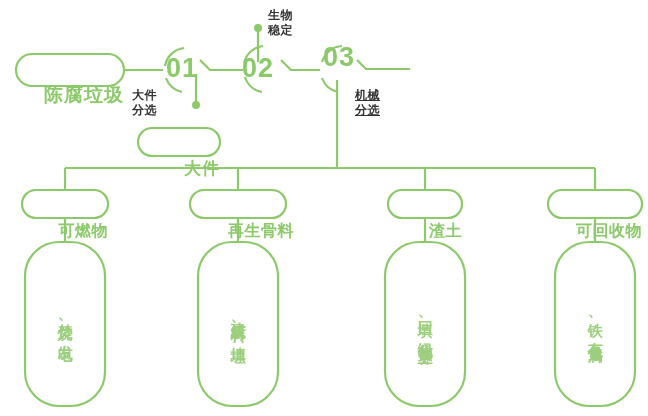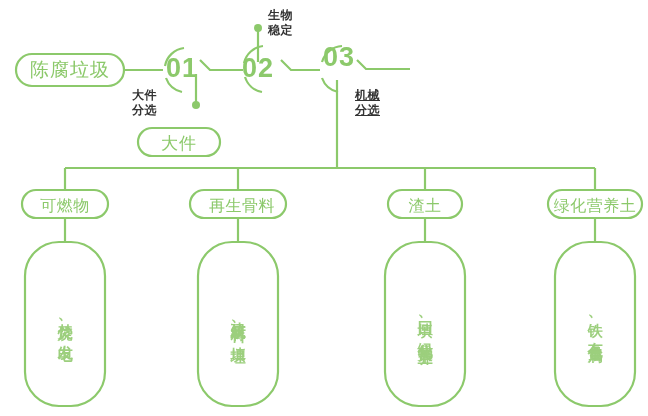--- a/index.html
+++ b/index.html
@@ -7,22 +7,23 @@
     width:648px;height:416px;overflow:hidden;
     font-family:"Liberation Sans","DejaVu Sans",sans-serif;
   }
   #stage{position:relative;width:648px;height:416px;background:#fff;}
   svg.layer{position:absolute;left:0;top:0;width:648px;height:416px;}
 
   
   .t{position:absolute;white-space:pre;line-height:1.15;}
 
   .pill-text{
-    color:#8cc96b;font-weight:400;letter-spacing:1px;
-    text-align:center;
+    color:#8cc96b;font-weight:700;letter-spacing:1px;
+    text-align:right;
+    margin-top:25px;
   }
   .start-pill-text{font-size:19px;}
   .small-pill-text{font-size:17px;}
   .branch-pill-text{font-size:16px;letter-spacing:0.5px;}
 
   .step-num{
     color:#8cc96b;font-size:27px;font-weight:700;letter-spacing:1px;
   }
 
   .note{
@@ -111,20 +112,20 @@
   <div class="t note" style="left:268px;top:8px;">生物
 稳定</div>
   <div class="t note" style="left:355px;top:88px;text-decoration:underline;">机械
 分选</div>
 
   <div class="t pill-text small-pill-text" style="left:138px;top:134px;width:82px;">大件</div>
 
   <div class="t pill-text branch-pill-text" style="left:22px;top:197px;width:86px;">可燃物</div>
   <div class="t pill-text branch-pill-text" style="left:190px;top:197px;width:104px;">再生骨料</div>
   <div class="t pill-text branch-pill-text" style="left:388px;top:197px;width:74px;">渣土</div>
-  <div class="t pill-text branch-pill-text" style="left:548px;top:197px;width:94px;">绿化营养土</div>
+  <div class="t pill-text branch-pill-text" style="left:548px;top:197px;width:94px;">可回收物</div>
 
   <div class="vbox-text" style="left:25px;top:242px;width:80px;height:164px;">焚烧、发电</div>
   <div class="vbox-text" style="left:198px;top:242px;width:80px;height:164px;">建筑材料、填埋</div>
   <div class="vbox-text" style="left:385px;top:242px;width:80px;height:164px;">回填、绿化营养土</div>
   <div class="vbox-text" style="left:555px;top:242px;width:80px;height:164px;">铁、有色金属</div>
 
 </div>
 
 </body></html>

